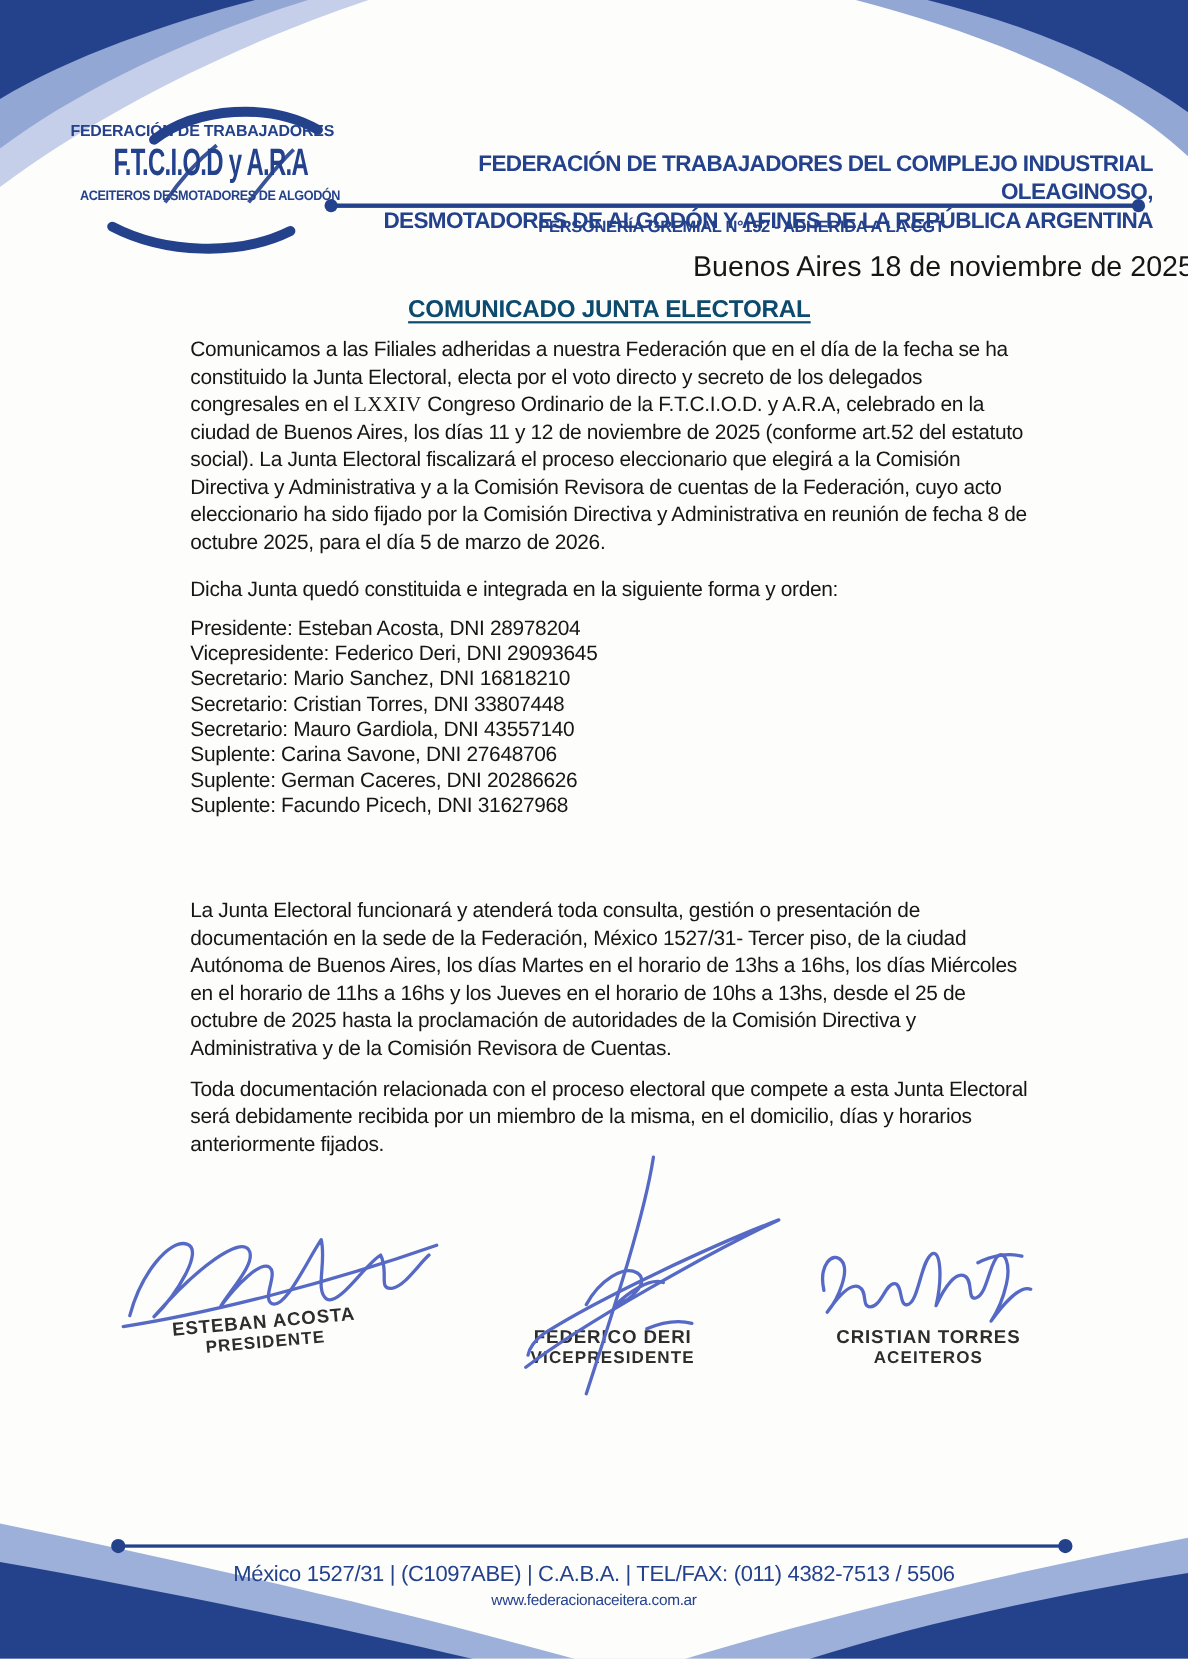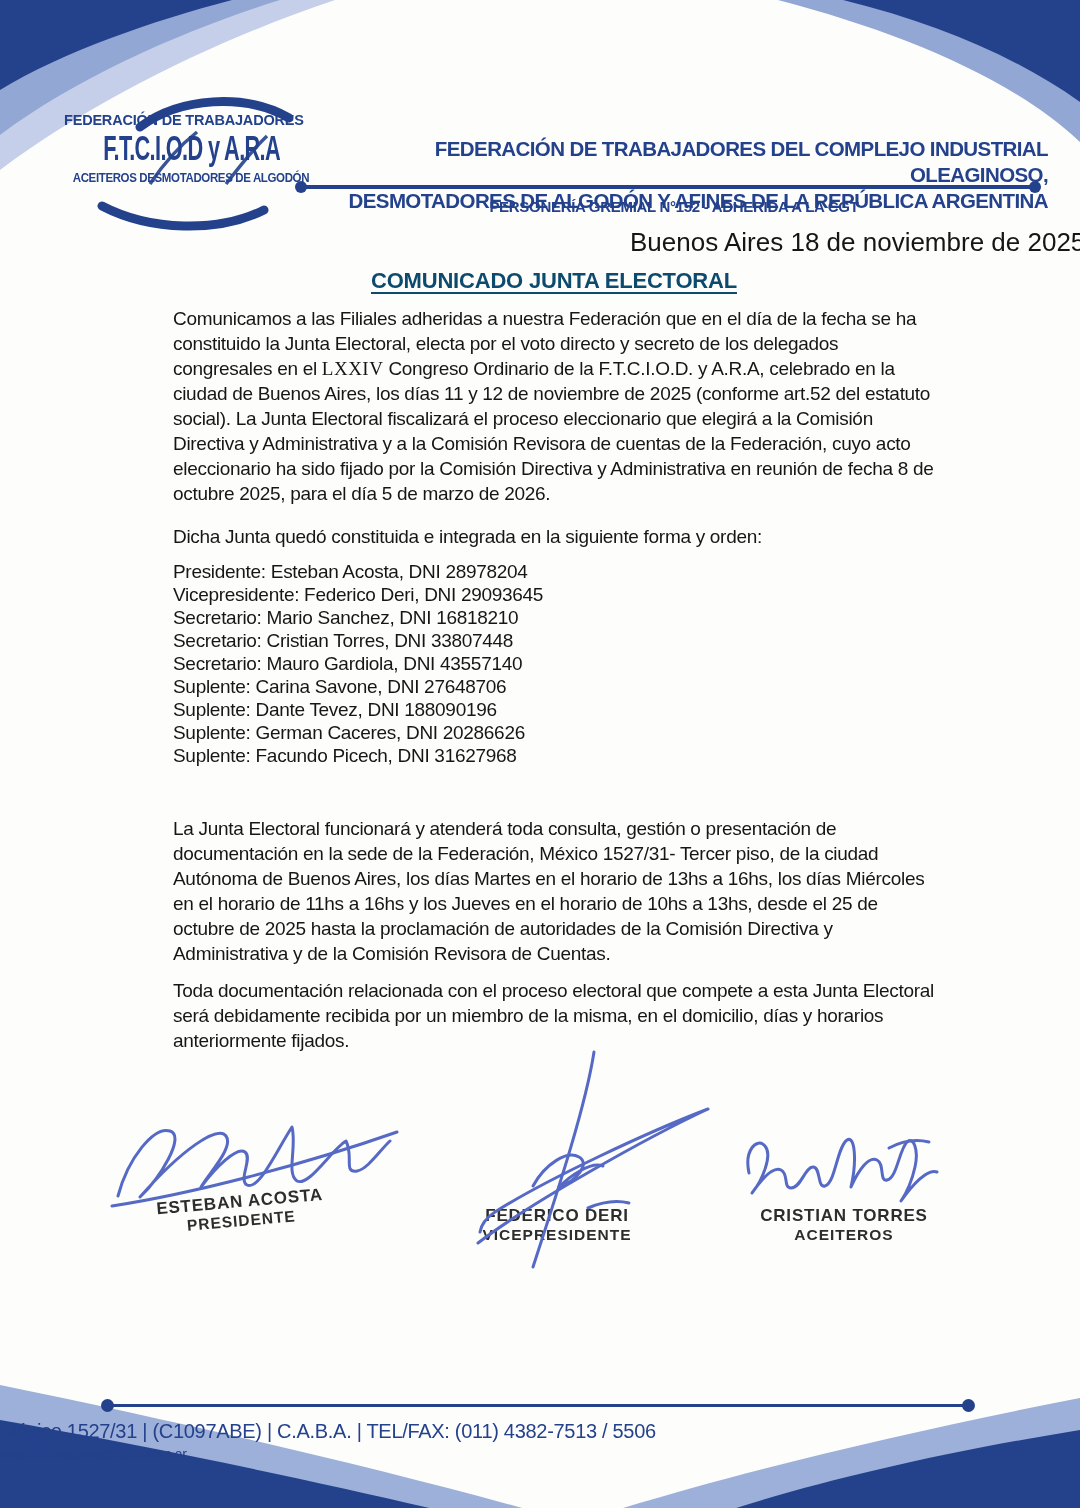--- a/index.html
+++ b/index.html
@@ -44,21 +44,21 @@
   .stamp{position:absolute;z-index:2;text-align:center;color:#2d2d2d;}
   .stamp .nm{font-size:17px;font-weight:bold;letter-spacing:0.8px;white-space:nowrap;}
   .stamp .rl{font-size:15.5px;font-weight:bold;letter-spacing:1px;white-space:nowrap;}
   .stamp-esteban{left:133px;top:1192px;width:215px;transform:rotate(-5deg);}
   .stamp-federico{left:452px;top:1206px;width:210px;}
   .stamp-cristian{left:738px;top:1206px;width:212px;}
   
   .ftr-rule{left:112px;top:1404px;width:852px;height:3px;}
   .ftr-rule::before{width:13px;height:13px;left:-11px;top:-5px;}
   .ftr-rule::after{width:13px;height:13px;right:-11px;top:-5px;}
-  .ftr-text{left:0;top:1420px;width:1080px;text-align:left;z-index:1;color:#24418c;}
+  .ftr-text{left:0;top:1420px;width:1080px;text-align:center;z-index:1;color:#24418c;}
   .ftr-l1{font-size:20px;letter-spacing:-0.3px;}
   .ftr-l2{font-size:14px;letter-spacing:-0.3px;margin-top:3px;}
 </style>
 </head>
 <body>
 
 <div id="page">
 
   <svg id="bg" class="layer" width="1080" height="1508" viewBox="0 0 1080 1508">
     <g>
@@ -107,21 +107,20 @@
 
   <div class="abs para p2">Dicha Junta quedó constituida e integrada en la siguiente forma y orden:</div>
 
   <div class="abs members">
     <div>Presidente: Esteban Acosta, DNI 28978204</div>
     <div>Vicepresidente: Federico Deri, DNI 29093645</div>
     <div>Secretario: Mario Sanchez, DNI 16818210</div>
     <div>Secretario: Cristian Torres, DNI 33807448</div>
     <div>Secretario: Mauro Gardiola, DNI 43557140</div>
     <div>Suplente: Carina Savone, DNI 27648706</div>
-    <div>Suplente: Dante Tevez, DNI 188090196</div>
     <div>Suplente: German Caceres, DNI 20286626</div>
     <div>Suplente: Facundo Picech, DNI 31627968</div>
   </div>
 
   <div class="abs para p3">La Junta Electoral funcionará y atenderá toda consulta, gestión o presentación de documentación en la sede de la Federación, México 1527/31- Tercer piso, de la ciudad Autónoma de Buenos Aires, los días Martes en el horario de 13hs a 16hs, los días Miércoles en el horario de 11hs a 16hs y los Jueves en el horario de 10hs a 13hs, desde el 25 de octubre de 2025 hasta la proclamación de autoridades de la Comisión Directiva y Administrativa y de la Comisión Revisora de Cuentas.</div>
 
   <div class="abs para p4">Toda documentación relacionada con el proceso electoral que compete a esta Junta Electoral será debidamente recibida por un miembro de la misma, en el domicilio, días y horarios anteriormente fijados.</div>
 
   <div class="stamp stamp-esteban">
     <div class="nm">ESTEBAN ACOSTA</div>

